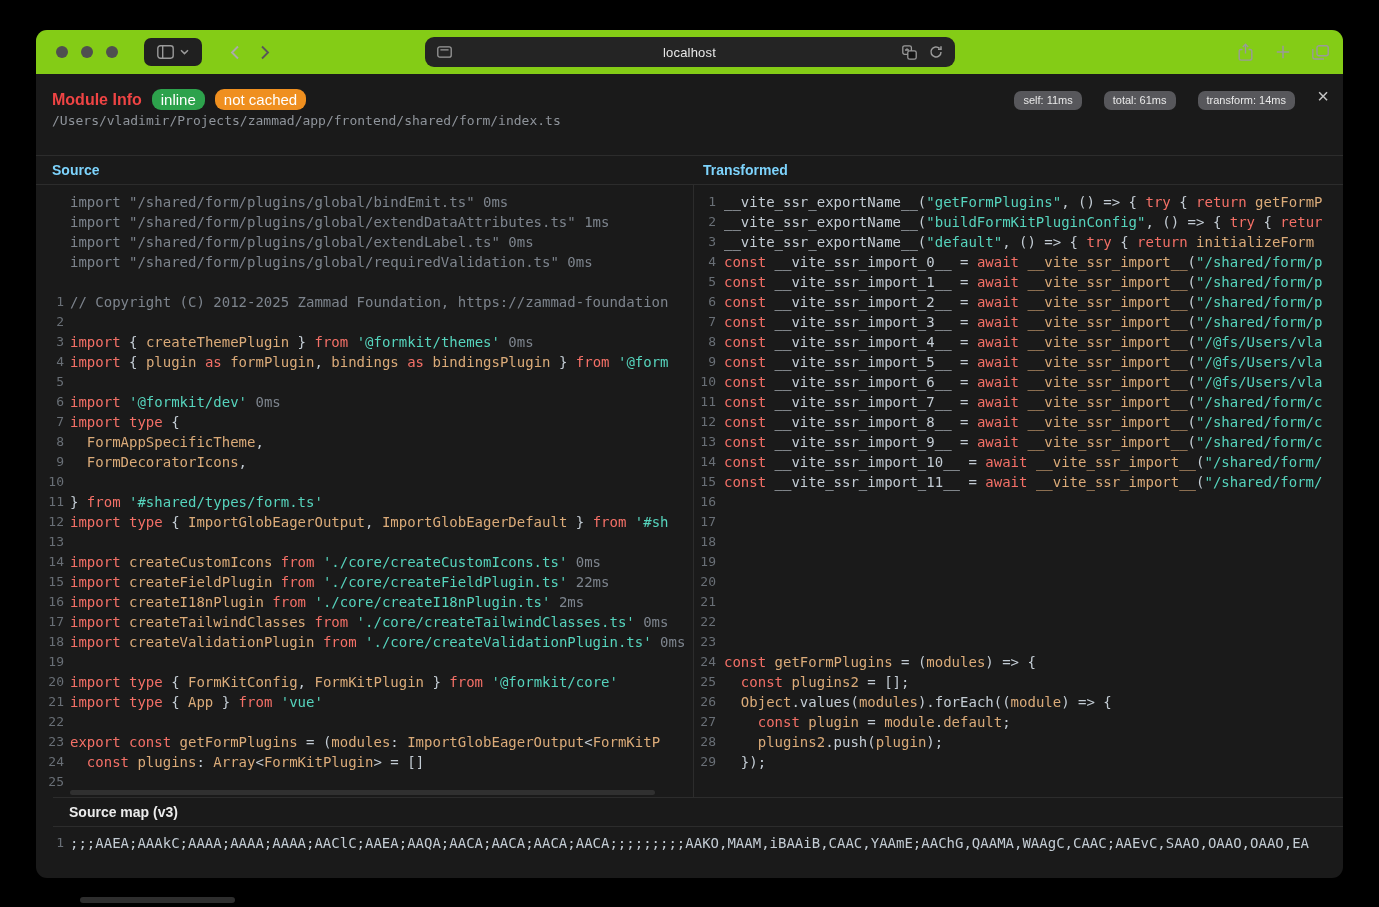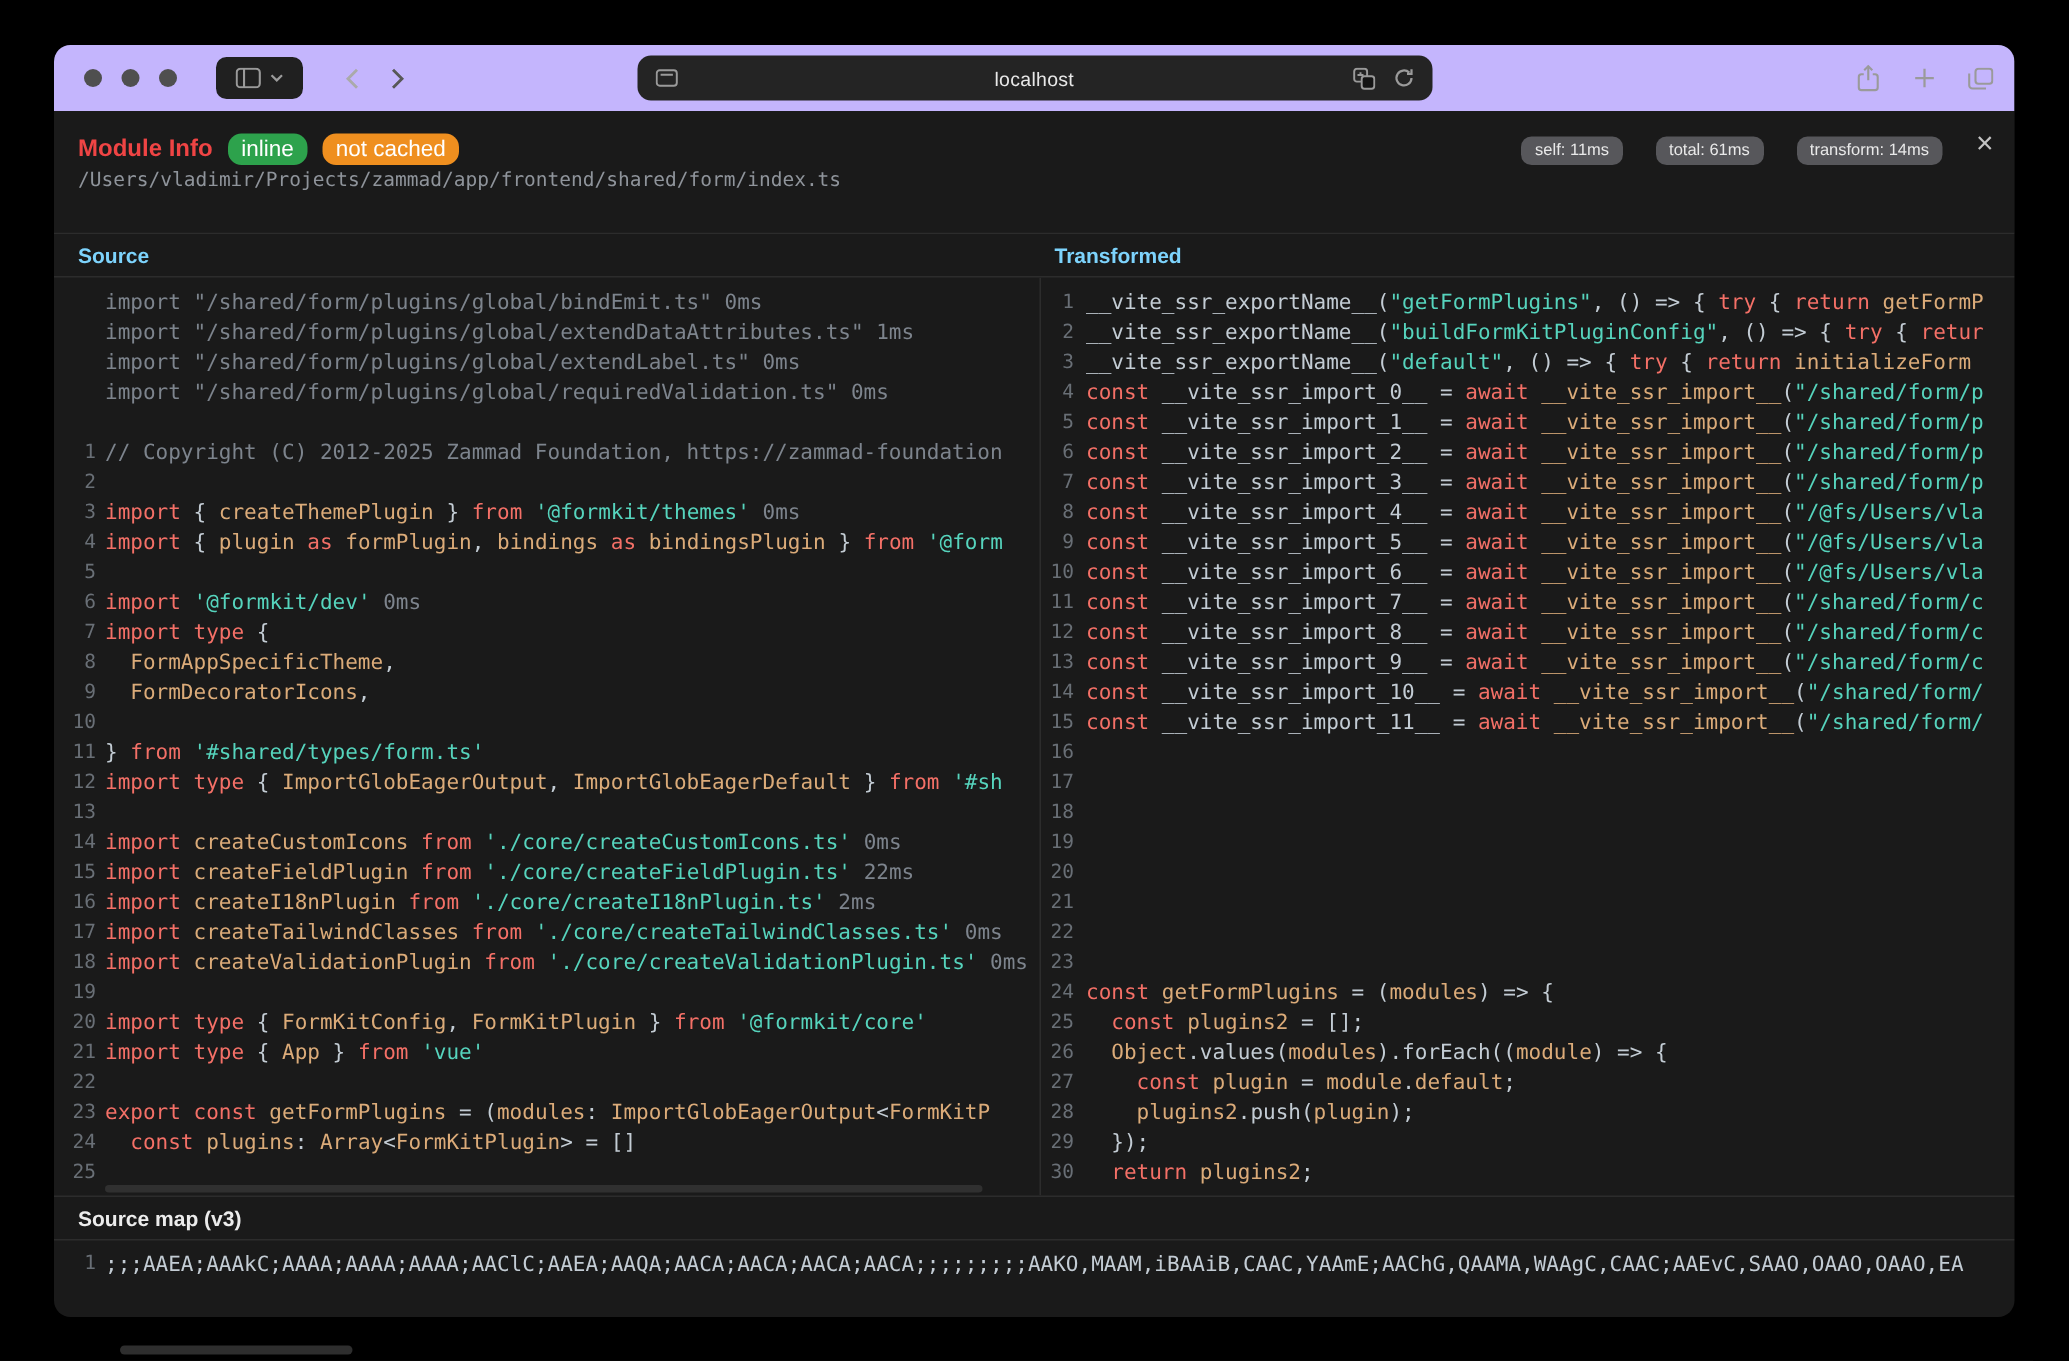--- a/index.html
+++ b/index.html
@@ -3,21 +3,21 @@
 <meta charset="utf-8">
 <style>
   * { margin:0; padding:0; box-sizing:border-box; }
   html,body { width:1379px; height:907px; background:#000; overflow:hidden;
               font-family:"Liberation Sans", sans-serif; }
 
   .window { position:absolute; left:36px; top:30px; width:1307px; height:848px;
             background:#1a1a1a; border-radius:11px; overflow:hidden; }
 
   
-  .toolbar { height:44px; background:#c4b5fd; display:flex; align-items:center;
+  .toolbar { height:44px; background:#84cc16; display:flex; align-items:center;
              padding:0 14px; position:relative; }
   .traffic { display:flex; gap:13px; margin-left:6px; }
   .dot { width:12px; height:12px; border-radius:50%; background:#4f4f4f; display:inline-block; }
   .sidebar-btn { margin-left:26px; width:58px; height:28px; background:#202020;
                  border-radius:7px; display:flex; align-items:center; justify-content:center;
                  gap:6px; color:#9a9a9a; cursor:default; }
   .nav-btns { display:flex; gap:20px; margin-left:28px; align-items:center; }
   .nav-btn { background:none; border:none; padding:0; display:flex; }
   .addressbar { position:absolute; left:50%; top:7px; transform:translateX(-50%);
                 width:530px; height:30px; background:#242424; border-radius:9px;
@@ -68,21 +68,21 @@
   .tk-o { color:var(--c-identifier); }
   .tk-p { color:var(--c-plain); }
   .tk-c { color:var(--c-comment); }
 
   .hscrollbar { position:absolute; left:34px; bottom:2px; width:585px; height:5px; }
   .hscrollbar .thumb { width:100%; height:100%; background:#303030; border-radius:3px; }
 
   
   .sm-header { height:30px; border-top:1px solid #2c2c2c; border-bottom:1px solid #2c2c2c;
                display:flex; align-items:center; padding-left:16px; font-size:14px;
-               font-weight:600; color:#ececec; }
+               font-weight:600; color:#ececec;margin-left:17px; }
   .sm-body { padding-top:6px; overflow:hidden; height:51px; }
 
   .bottom-bar { position:absolute; left:80px; top:897px; width:155px; height:6px;
                 background:#2e2e2e; border-radius:3px; }
 
   svg { display:block; }
 </style>
 </head>
 <body>
 
@@ -262,21 +262,20 @@
         <div class="cl"><span class="ln">20</span><span class="code"></span></div>
         <div class="cl"><span class="ln">21</span><span class="code"></span></div>
         <div class="cl"><span class="ln">22</span><span class="code"></span></div>
         <div class="cl"><span class="ln">23</span><span class="code"></span></div>
         <div class="cl"><span class="ln">24</span><span class="code"><span class="tk-k">const </span><span class="tk-o">getFormPlugins</span><span class="tk-p"> = (</span><span class="tk-o">modules</span><span class="tk-p">) =&gt; {</span></span></div>
         <div class="cl"><span class="ln">25</span><span class="code"><span class="tk-p">  </span><span class="tk-k">const </span><span class="tk-o">plugins2</span><span class="tk-p"> = [];</span></span></div>
         <div class="cl"><span class="ln">26</span><span class="code"><span class="tk-p">  </span><span class="tk-o">Object</span><span class="tk-p">.values(</span><span class="tk-o">modules</span><span class="tk-p">).forEach((</span><span class="tk-o">module</span><span class="tk-p">) =&gt; {</span></span></div>
         <div class="cl"><span class="ln">27</span><span class="code"><span class="tk-p">    </span><span class="tk-k">const </span><span class="tk-o">plugin</span><span class="tk-p"> = </span><span class="tk-o">module</span><span class="tk-p">.</span><span class="tk-o">default</span><span class="tk-p">;</span></span></div>
         <div class="cl"><span class="ln">28</span><span class="code"><span class="tk-p">    </span><span class="tk-o">plugins2</span><span class="tk-p">.push(</span><span class="tk-o">plugin</span><span class="tk-p">);</span></span></div>
         <div class="cl"><span class="ln">29</span><span class="code"><span class="tk-p">  });</span></span></div>
-        <div class="cl"><span class="ln">30</span><span class="code"><span class="tk-p">  </span><span class="tk-k">return</span><span class="tk-o"> plugins2</span><span class="tk-p">;</span></span></div>
       </div>
   </div>
 
   <div class="sm-header">Source map (v3)</div>
   <div class="sm-body">
       <div class="cl"><span class="ln">1</span><span class="code"><span class="tk-p">;;;AAEA;AAAkC;AAAA;AAAA;AAAA;AAClC;AAEA;AAQA;AACA;AACA;AACA;AACA;;;;;;;;;AAKO,MAAM,iBAAiB,CAAC,YAAmE;AAChG,QAAMA,WAAgC,CAAC;AAEvC,SAAO,OAAO,OAAO,EA</span></span></div>
     </div>
 
 </div>
 

